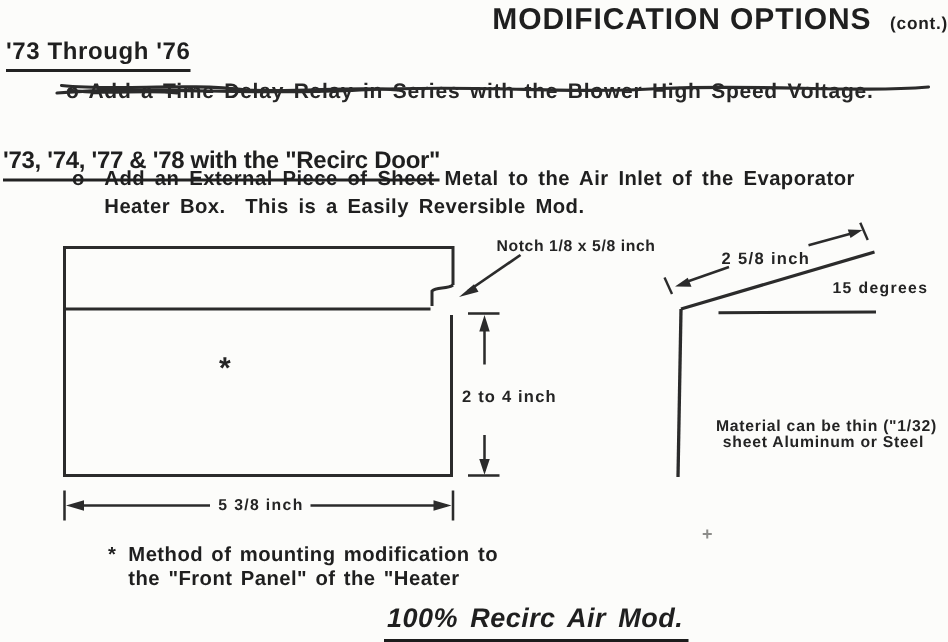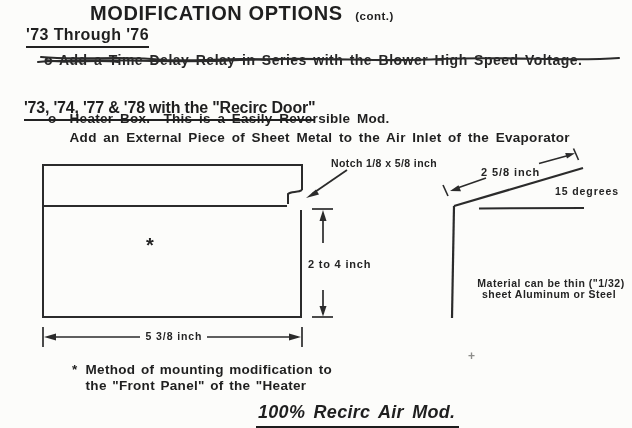--- a/index.html
+++ b/index.html
@@ -6,28 +6,28 @@
   html,body { background:#e8e8e6; }
   .page {
     position:relative; width:632px; height:428px;
     background:#fcfcfa; overflow:hidden;
     font-family:"Liberation Sans", sans-serif;
     font-weight:700; color:#1f1f1f;
   }
   .abs { position:absolute; }
 
   .title-row {
-    top:2px; left:0; width:632px; text-align:left; padding-left:90px;
+    top:2px; left:0; width:632px; text-align:right; padding-left:90px;
     white-space:nowrap;
   }
   .title-main { font-size:20px; letter-spacing:0.6px; }
   .title-cont { font-size:11.5px; letter-spacing:0.5px; margin-left:8px; }
 
   .h-underline {
-    display:inline-block; border-bottom:2px solid #222; padding-bottom:2px;margin-left:22px;
+    display:inline-block; border-bottom:2px solid #222; padding-bottom:2px;
   }
   .h1 { top:26px; left:4px; font-size:16px; letter-spacing:0.4px; }
   .h2 { top:99px; left:2px; font-size:16px; letter-spacing:-0.2px; }
 
   .strike-line {
     top:52px; left:44px; font-size:14px; letter-spacing:0.5px;
     word-spacing:2px; white-space:pre; color:#262626;
   }
 
   .bullet-block { top:109px; left:48px; display:flex; gap:13px;
@@ -66,22 +66,22 @@
 
   <div class="abs strike-line">o Add a Time Delay Relay in Series with the Blower High Speed Voltage.</div>
 
   <div class="abs h2">
     <span class="h-underline">'73, '74, '77 &amp; '78 with the "Recirc Door"</span>
   </div>
 
   <div class="abs bullet-block">
     <div class="marker">o</div>
     <div class="lines">
+      <div>Add an External Piece of Sheet Metal to the Air Inlet of the Evaporator</div>
       <div>Heater Box.  This is a Easily Reversible Mod.</div>
-      <div>Add an External Piece of Sheet Metal to the Air Inlet of the Evaporator</div>
     </div>
   </div>
 
   <div class="abs footnote">
     <div class="marker">*</div>
     <div class="lines">
       <div>Method of mounting modification to</div>
       <div>the "Front Panel" of the "Heater</div>
     </div>
   </div>

